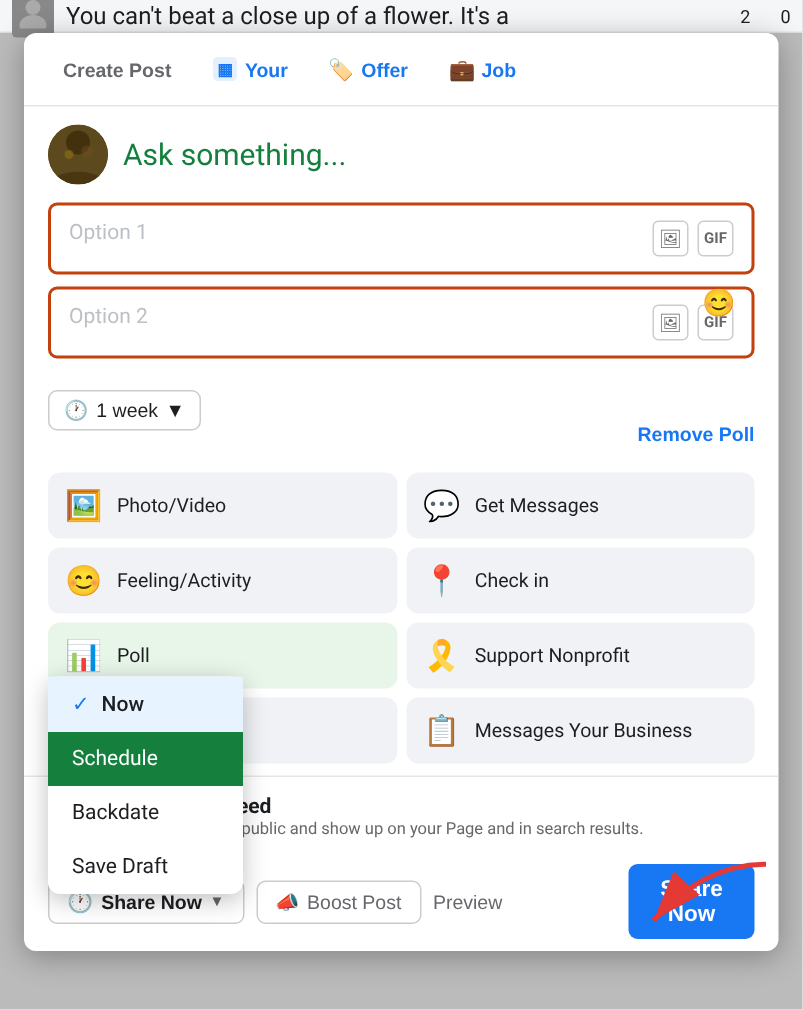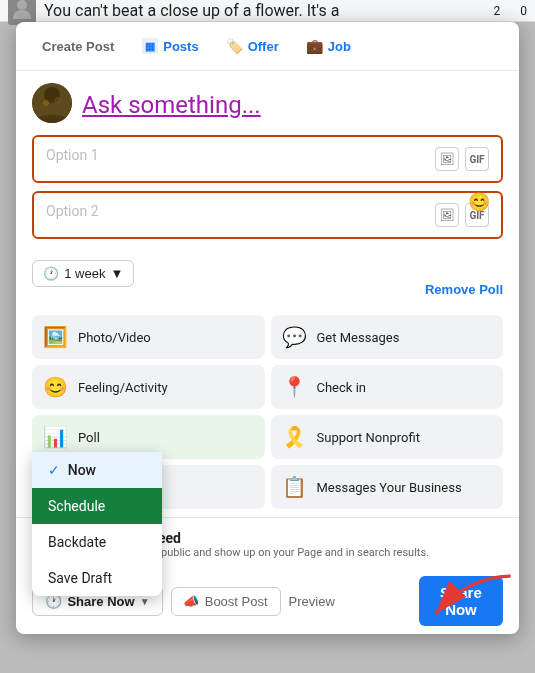--- a/index.html
+++ b/index.html
@@ -126,25 +126,24 @@
       width: 100%;
       height: 100%;
       background: linear-gradient(135deg, #8B6914 0%, #5C4A1E 50%, #3D2B0A 100%);
       display: flex;
       align-items: center;
       justify-content: center;
       font-size: 20px;
     }
 
     .post-placeholder {
-      font-size: 24px;
-      color: #a21caf;
+      font-size: 20px;
+      color: #15803d;
       padding-top: 8px;
       flex: 1;
-      text-decoration: underline;
     }
 
     .emoji-icon {
       position: absolute;
       right: 28px;
       top: 120px;
       font-size: 18px;
       color: #f7b928;
       cursor: pointer;
     }
@@ -439,21 +438,21 @@
 </div>
 
 <div class="modal">
 
   <div class="tabs">
     <button class="tab-item">
       <span>Create Post</span>
     </button>
     <button class="tab-item">
       <span class="tab-icon" style="background:#e4f0fb; color:#1877f2; font-size:11px;">▦</span>
-      <span>Posts</span>
+      <span>Your</span>
     </button>
     <button class="tab-item">
       <span class="tab-icon" style="font-size:14px;">🏷️</span>
       <span>Offer</span>
     </button>
     <button class="tab-item">
       <span class="tab-icon" style="font-size:14px;">💼</span>
       <span>Job</span>
     </button>
   </div>

